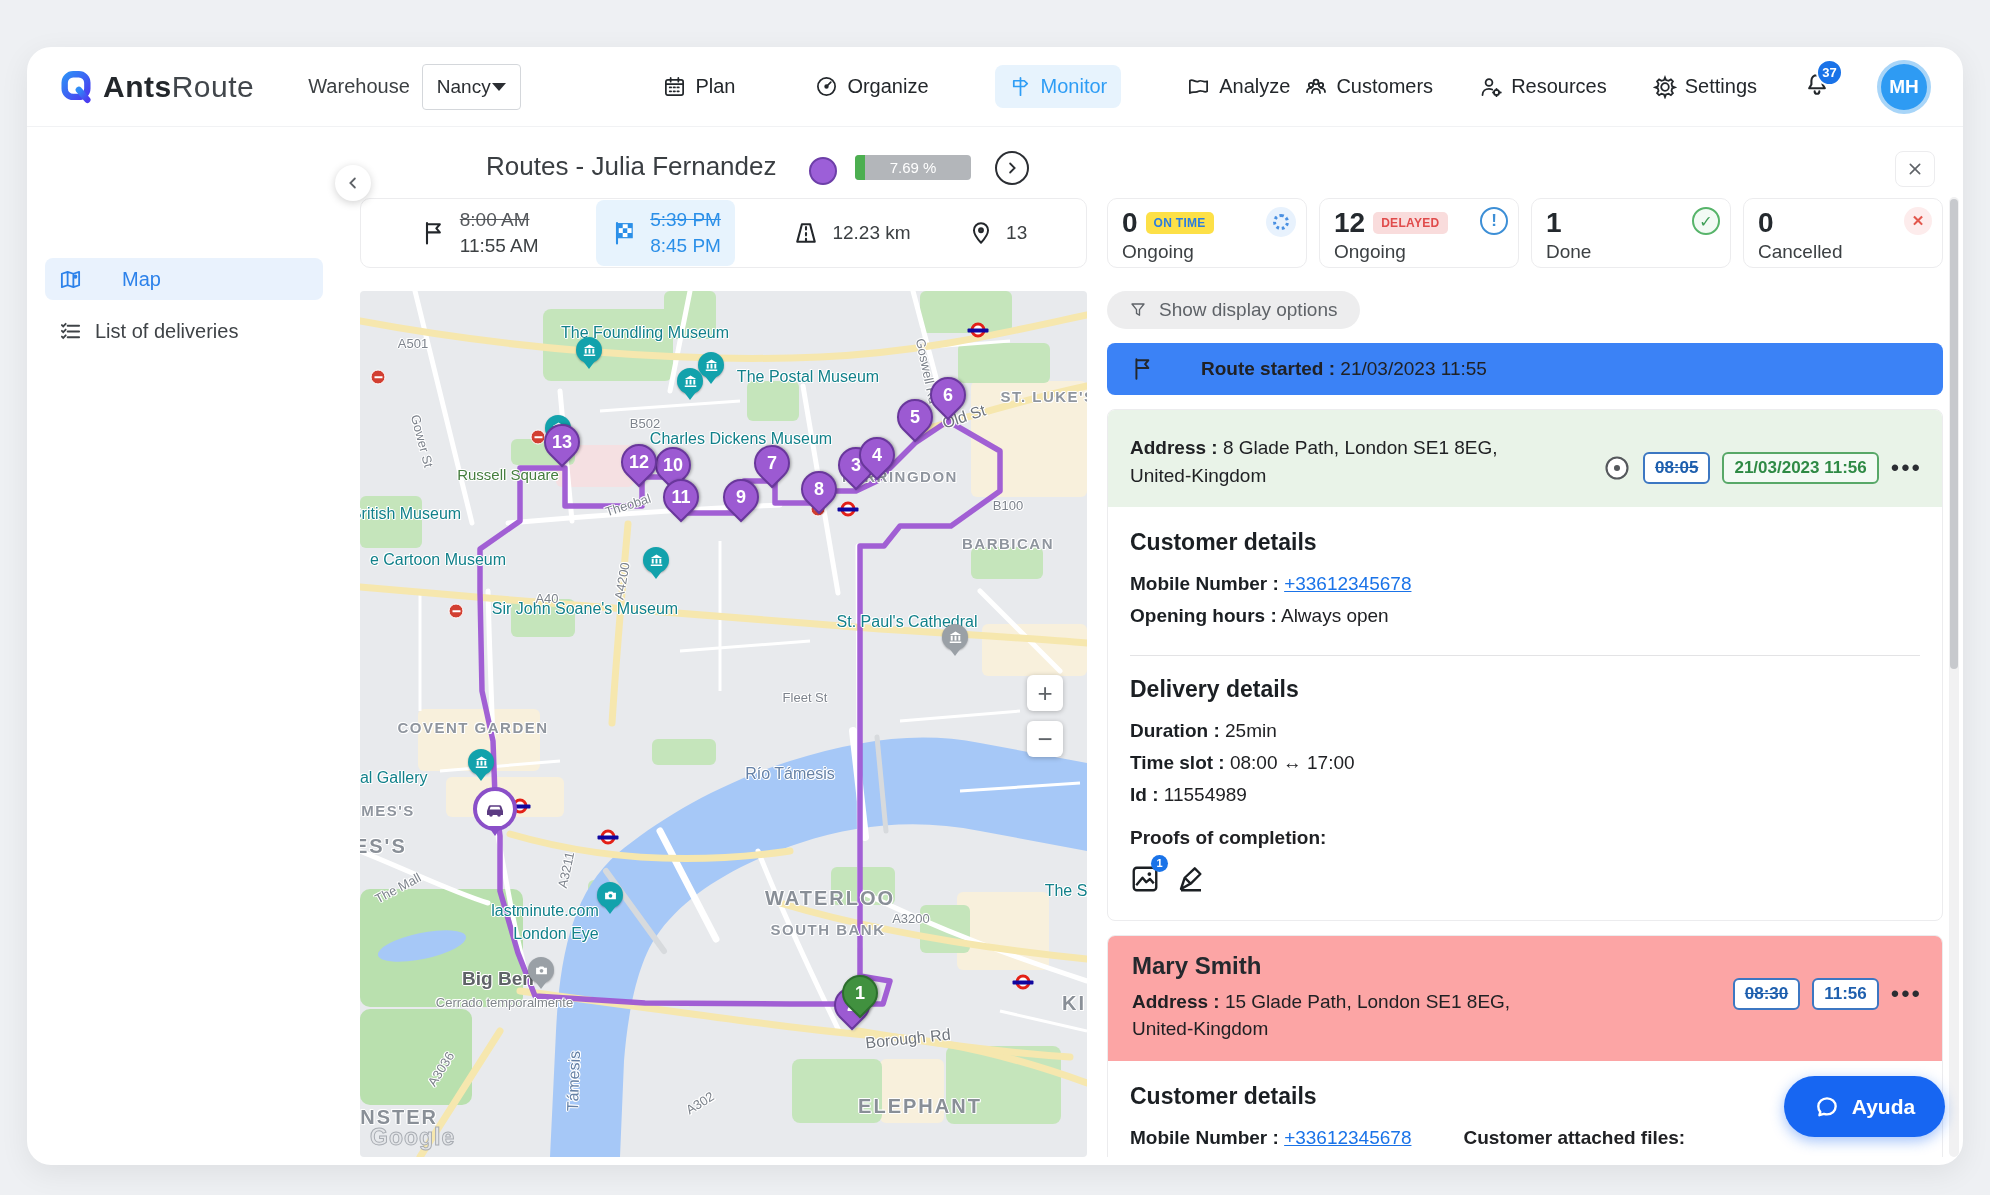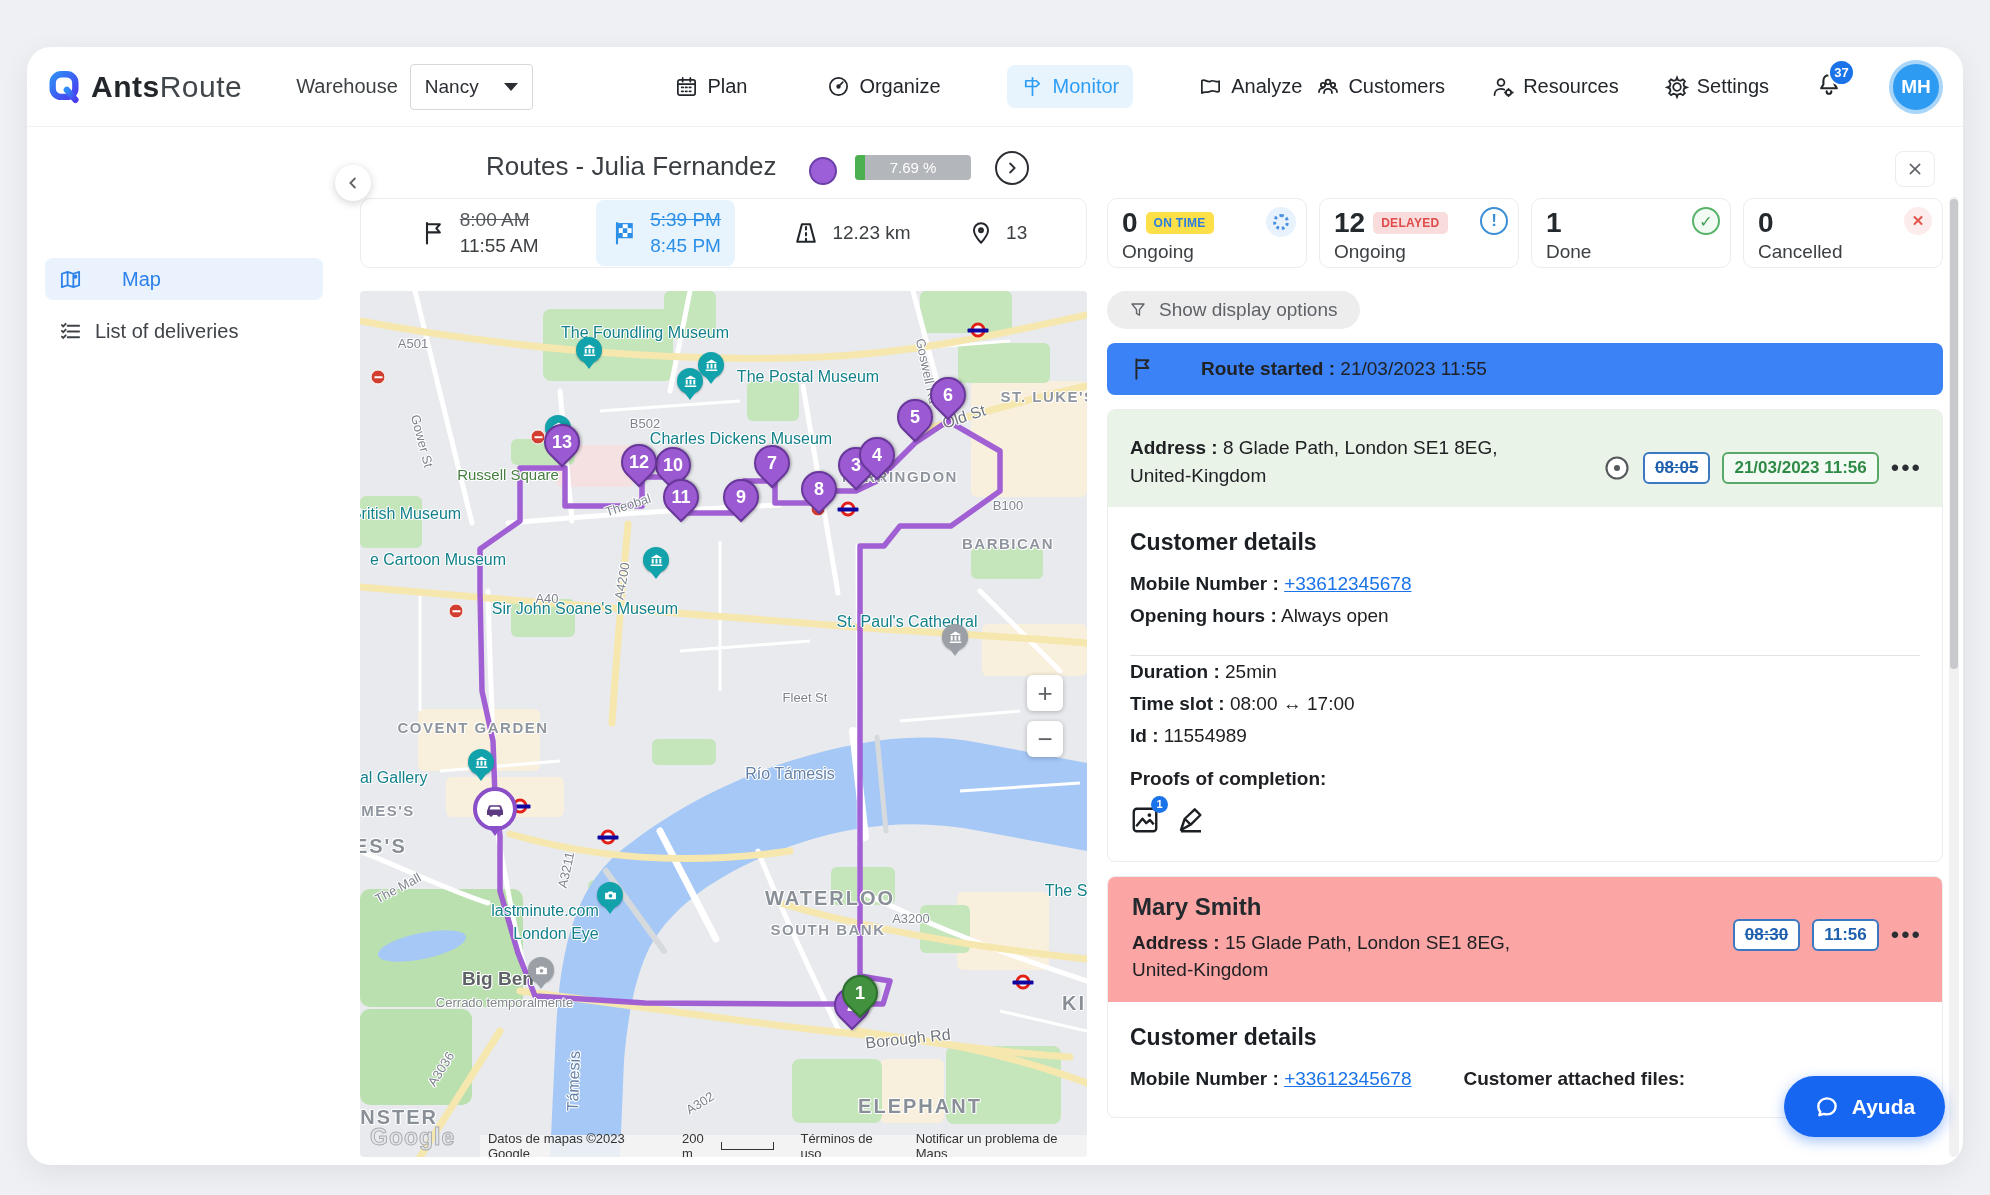--- a/index.html
+++ b/index.html
@@ -1,20 +1,20 @@
 <!DOCTYPE html>
 <html><head>
 <meta charset="utf-8">
 <style>
   * { margin:0; padding:0; box-sizing:border-box; }
   html,body { width:1990px; height:1195px; background:#eef0f3; font-family:"Liberation Sans", sans-serif; overflow:hidden; }
   .app { position:absolute; left:27px; top:47px; width:1936px; height:1118px; background:#fff; border-radius:24px; box-shadow:0 8px 30px rgba(0,0,0,.07); overflow:hidden; }
 
   
-  .navbar { position:relative; height:80px; display:flex; align-items:center; padding:0 20px; border-bottom:1px solid #f1f2f4; }
+  .navbar { position:relative; height:80px; display:flex; align-items:center; padding:0 32px; border-bottom:1px solid #f1f2f4; }
   .logo { display:flex; align-items:center; gap:10px; }
   .logo-text { font-size:30px; color:#23272b; letter-spacing:.5px; }
   .logo-text b { font-weight:700; }
   .logo-text span { font-weight:300; color:#41464b; }
   .wh-label { margin-left:54px; font-size:20px; color:#3c4043; }
   .wh-select { margin-left:12px; width:134px; height:46px; border:1px solid #d4d7db; border-radius:4px; display:flex; align-items:center; padding:0 14px; font-size:19px; color:#2b2e32; cursor:pointer; background:#fff; }
   .caret { margin-left:auto; width:0; height:0; border-left:7px solid transparent; border-right:7px solid transparent; border-top:8px solid #2b2e32; }
   .tabs { display:flex; align-items:center; gap:52px; margin-left:128px; }
   .tab { display:flex; align-items:center; gap:9px; font-size:20px; color:#23272b; cursor:pointer; padding:10px 14px; border-radius:8px; }
   .tab.active { background:#e7f3fd; color:#2e9df5; }
@@ -548,29 +548,20 @@
         </div>
         <div class="vehicle" style="left: 135px; top: 540px;">
           <svg width="24" height="24" viewBox="0 0 24 24" fill="#5b3a82">
             <path d="M4,14 l1.6-4.5 a2,2 0 0 1 1.9-1.3 h9 a2,2 0 0 1 1.9,1.3 L20,14 v4 h-2.2 a1.8,1.8 0 0 1 -3.6,0 h-4.4 a1.8,1.8 0 0 1 -3.6,0 H4 Z M6.6,12.6 h10.8 l-1,-2.9 h-8.8 Z"></path>
           </svg>
         </div>
       </div>
     <div class="zoom-btn" style="top:384px;">+</div>
     <div class="zoom-btn" style="top:430px;">−</div>
     <div class="google-logo">Google</div>
-    <div class="attrib">
-      <span>Datos de mapas ©2023 Google</span>
-      <span class="scale-box">
-          <span>200 m</span>
-          <span class="scale-bar"></span>
-        </span>
-      <span>Términos de uso</span>
-      <span>Notificar un problema de Maps</span>
-    </div>
   </div>
 
   <div class="panel">
     <div class="pill-btn">
       <svg width="18" height="18" viewBox="0 0 24 24" fill="none" stroke="#5f6368" stroke-width="1.8" stroke-linejoin="round">
           <path d="M4,4 H20 L14,11.5 V19 L10,16.5 V11.5 Z"></path>
         </svg>
       <span>Show display options</span>
     </div>
 
@@ -597,20 +588,21 @@
           <span class="tbadge blue strike">08:05</span>
           <span class="tbadge greenb">21/03/2023 11:56</span>
           <span class="dots">•••</span>
         </div>
       </div>
       <div class="stop-body">
         <div class="sec-title">Customer details</div>
         <div class="dline"><span class="b">Mobile Number :</span> <a href="#">+33612345678</a></div>
         <div class="dline"><span class="b">Opening hours :</span> <span>Always open</span></div>
         <div class="divider"></div>
+        <div class="sec-title">Delivery details</div>
         <div class="dline"><span class="b">Duration :</span> <span>25min</span></div>
         <div class="dline"><span class="b">Time slot :</span> <span>08:00 ↔ 17:00</span></div>
         <div class="dline"><span class="b"></span><span class="b">Id :</span> <span>11554989</span></div>
         <div class="dline b" style="font-weight:700; margin-top:10px;">Proofs of completion:</div>
         <div class="proofs">
           <div class="proof">
             <svg width="30" height="30" viewBox="0 0 24 24" fill="none" stroke="#1b1f23" stroke-width="1.9" stroke-linejoin="round">
                 <rect x="3" y="3" width="18" height="18" rx="2.5"></rect>
                 <path d="M5,17 L10,11 L13,14.5 L16,12 L19,15.5"></path>
                 <circle cx="15.5" cy="8" r="1.5" fill="#1b1f23" stroke="none"></circle>

